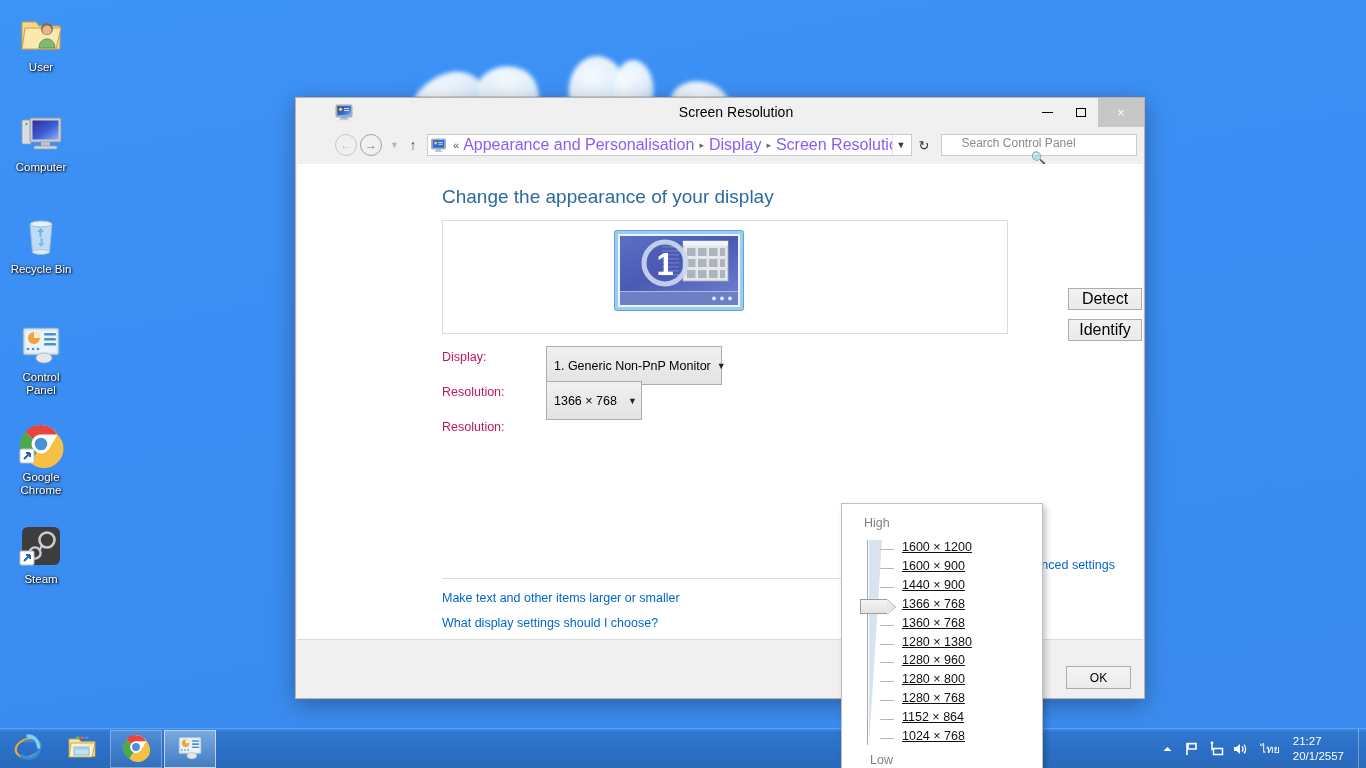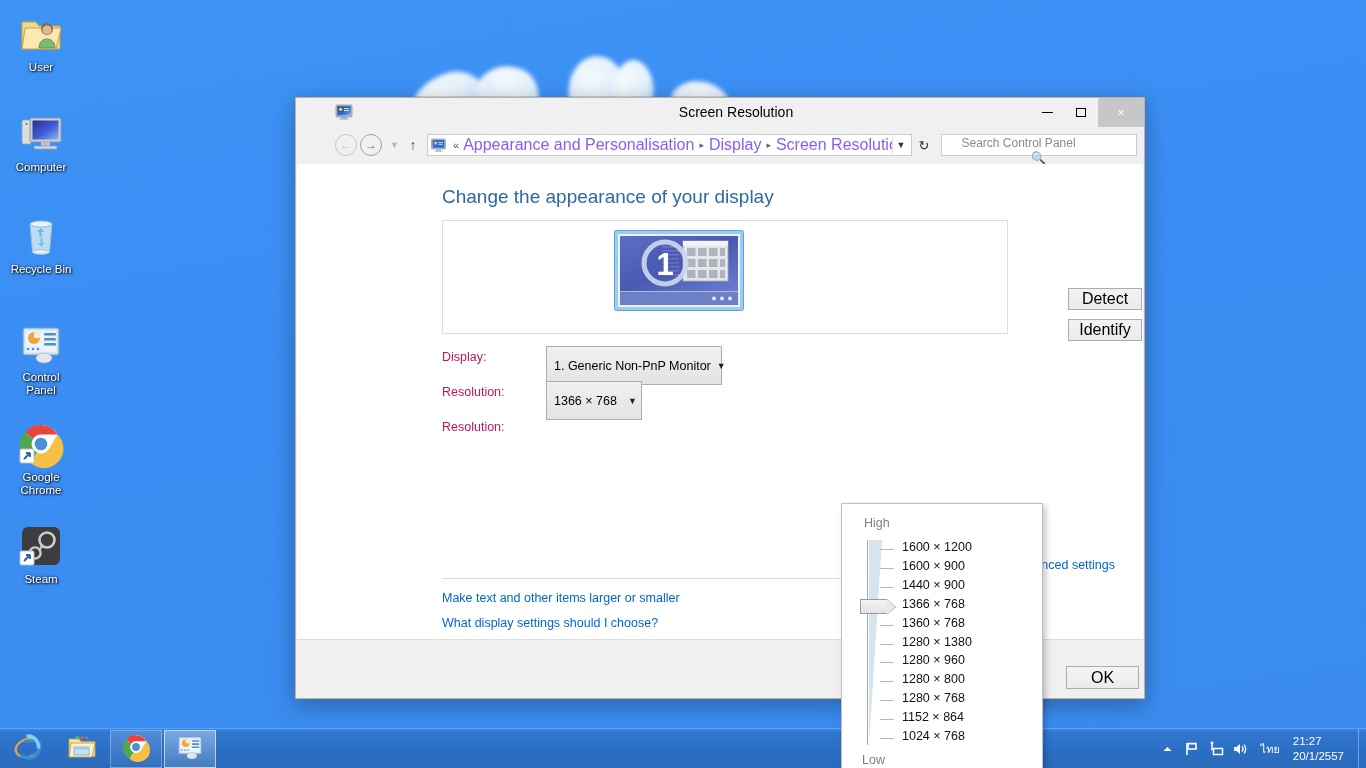--- a/index.html
+++ b/index.html
@@ -228,44 +228,44 @@
     font-size: 12.5px; color: #0066cc;
   }
 
   #footer {
     position: absolute; left: 0; right: 0; top: 475px; bottom: 0;
     background: #f0f0f0;
     border-top: 1px solid #dcdcdc;
   }
   .dlgbtn {
     position: absolute; top: 26px;
-    width: 73px; height: 23px;
+    width: 65px; height: 23px;
     background: linear-gradient(#f4f4f4, #ebebeb);
     border: 1px solid #acacac;
-    font-size: 16px; color: #000;
+    font-size: 12px; color: #000;
     display: flex; align-items: center; justify-content: center;
   }
   #btn-ok     { left: 769px; }
 
   
   #resdropdown {
     position: absolute;
     left: 545px; top: 405px;
     width: 202px; height: 276px;
     background: #ffffff;
     border: 1px solid #bfbfbf;
     box-shadow: 3px 3px 6px rgba(0,0,0,0.22);
     z-index: 40;
   }
   #dd-high {
     position: absolute; left: 22px; top: 12px;
     font-size: 12.5px; color: #808080;
   }
   #dd-low {
-    position: absolute; left: 20px; top: 249px;
+    position: absolute; left: 28px; top: 249px;
     font-size: 12.5px; color: #808080;
   }
   #slider-wrap {
     position: absolute; left: 18px; top: 36px;
     width: 38px; height: 205px;
   }
   #slider-wedge {
     position: absolute; left: 9px; top: 0;
     width: 0; height: 0;
     border-left: 0 solid transparent;
@@ -306,20 +306,21 @@
     position: absolute; left: 38px;
     width: 14px; height: 1px;
     background: #b6b6b6;
     top: 9px;
   }
   .res-label {
     position: absolute; left: 60px;
     font-size: 12.5px; color: #111;
     white-space: nowrap;
     top: 1px;
+    text-decoration: underline;
   }
 
   
   #taskbar {
     position: absolute; left: 0; bottom: 0;
     width: 1366px; height: 40px;
     background: linear-gradient(#3d8ae8 0%, #3077cf 8%, #2b6ec4 60%, #2a6ab9 100%);
     border-top: 1px solid #5ba3ef;
     display: flex; align-items: center;
   }

